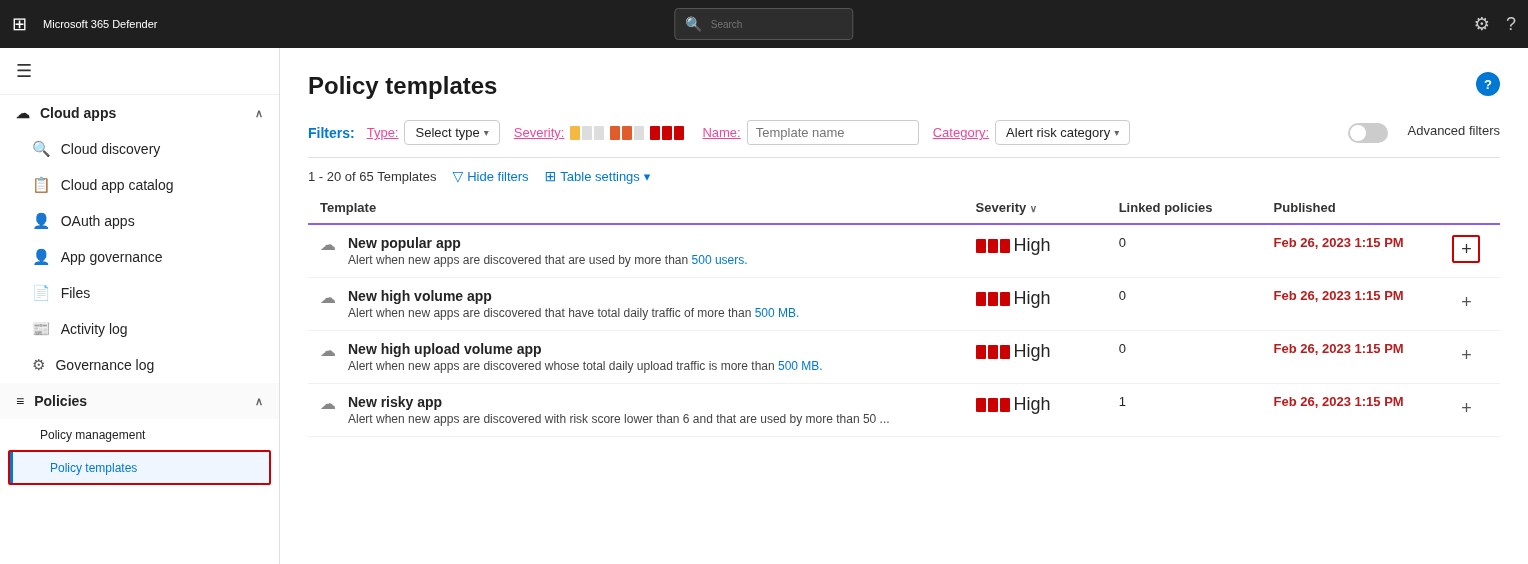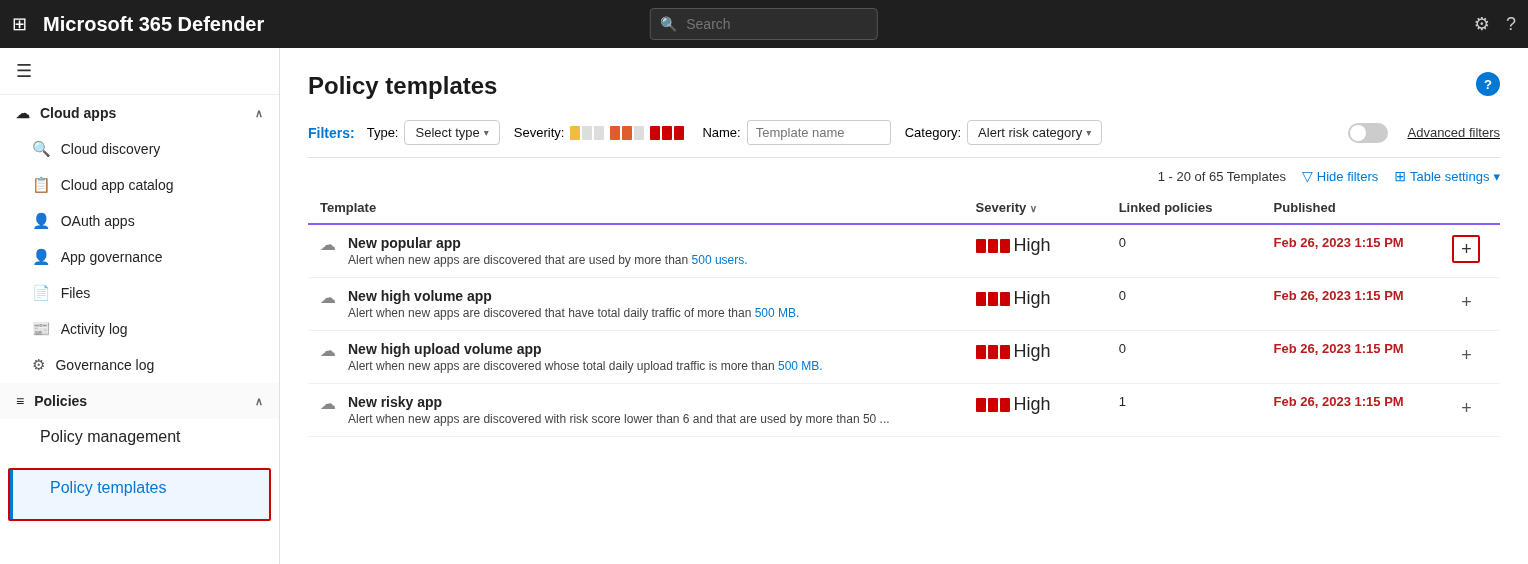--- a/index.html
+++ b/index.html
@@ -16,22 +16,22 @@
       gap: 12px;
     }
     .topnav-grid-icon {
       color: #fff;
       font-size: 18px;
       cursor: pointer;
       margin-right: 4px;
     }
     .topnav-title {
       color: #fff;
-      font-size: 20px;
-      font-weight: 700;
+      font-size: 11px;
+      font-weight: 400;
       margin-right: auto;
     }
     .topnav-search {
       flex: 0 0 480px;
       height: 32px;
       border-radius: 4px;
       border: 1px solid #555;
       background: #2d2d2d;
       display: flex;
       align-items: center;
@@ -39,21 +39,21 @@
       gap: 8px;
       position: absolute;
       left: 50%;
       transform: translateX(-50%);
     }
     .topnav-search input {
       background: transparent;
       border: none;
       outline: none;
       color: #bef264;
-      font-size: 14px;
+      font-size: 10px;
       width: 100%;
     }
     .topnav-search-icon { color: #aaa; font-size: 14px; }
     .topnav-right { display: flex; align-items: center; gap: 16px; margin-left: auto; }
     .topnav-icon-btn { color: #ccc; font-size: 18px; cursor: pointer; background: none; border: none; }
 
     
     .main-layout {
       display: flex;
       flex: 1;
@@ -108,23 +108,23 @@
       font-size: 14px;
       font-weight: 600;
       color: #242424;
       gap: 10px;
       background: #fafafa;
     }
     .sidebar-subsection .chevron { margin-left: auto; font-size: 11px; color: #666; }
     .sidebar-subitem {
       display: flex;
       align-items: flex-start;
-      padding: 9px 16px 22px 40px;
-      cursor: pointer;
-      font-size: 16px;
+      padding: 9px 16px 8px 40px;
+      cursor: pointer;
+      font-size: 12px;
       color: #242424;
       gap: 10px;
     }
     .sidebar-subitem.active {
       background: #f0f6ff;
       border-left: 3px solid #0078d4;
       padding-left: 37px;
       font-weight: 500;
       color: #0078d4;
     }
@@ -179,21 +179,21 @@
       font-size: 14px;
       font-weight: 600;
       margin-right: 12px;
     }
     .filter-group {
       display: flex;
       align-items: center;
       margin-right: 14px;
       gap: 6px;
     }
-    .filter-label { font-size: 13px; color: #000000; }
+    .filter-label { font-size: 13px; color: #ec4899; text-decoration: underline; }
     .filter-select-btn {
       display: flex;
       align-items: center;
       gap: 4px;
       border: 1px solid #ccc;
       border-radius: 4px;
       padding: 4px 10px;
       background: #fff;
       cursor: pointer;
       font-size: 13px;
@@ -222,31 +222,29 @@
     .sev-high1 { background: #c00; }
     .sev-high2 { background: #c00; }
     .sev-high3 { background: #c00; }
 
     .name-input {
       border: 1px solid #ccc;
       border-radius: 3px;
       padding: 4px 8px;
       font-size: 13px;
       color: #999;
-      width: 144px;
+      width: 172px;
       outline: none;
     }
 
     
     .adv-filters {
       margin-left: auto;
       display: flex;
-      align-items: center;
       gap: 20px;
-      text-decoration: underline;
     }
     .toggle-switch {
       width: 40px; height: 20px;
       background: #ccc;
       border-radius: 10px;
       position: relative;
       cursor: pointer;
     }
     .toggle-switch::after {
       content: '';
@@ -255,21 +253,20 @@
       width: 16px; height: 16px;
       border-radius: 50%;
       background: #fff;
     }
     .adv-filters-label { font-size: 13px; color: #333; }
 
     
     .table-info-bar {
       display: flex;
       align-items: center;
-      justify-content: flex-end;
       margin-bottom: 8px;
       gap: 16px;
       font-size: 13px;
       color: #444;
       border-top: 1px solid #e0e0e0;
       padding-top: 10px;
     }
     .table-info-count { font-size: 13px; color: #333; }
     .table-action-btn {
       display: flex; align-items: center; gap: 4px;

